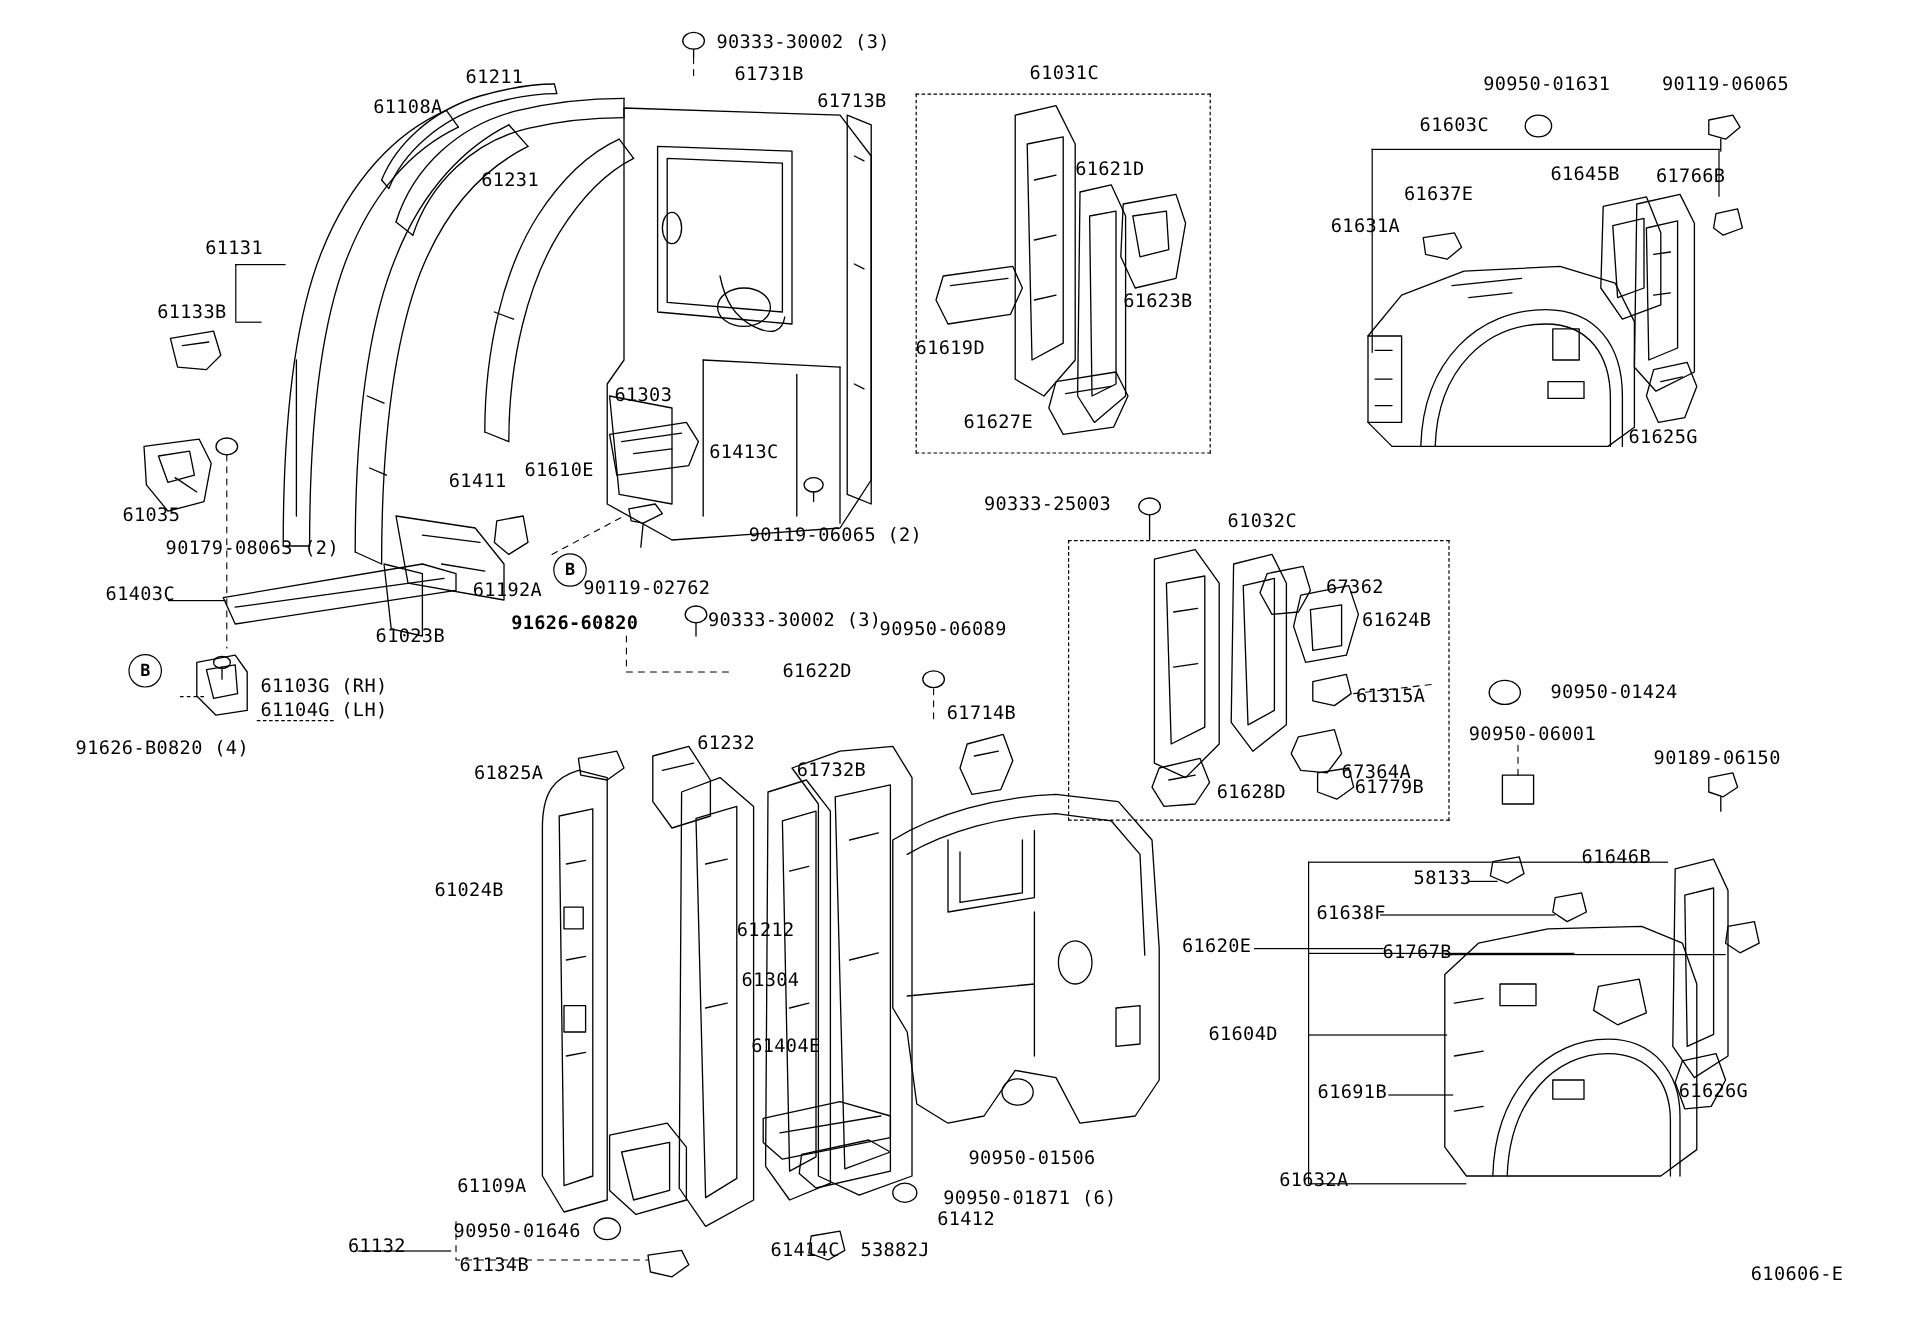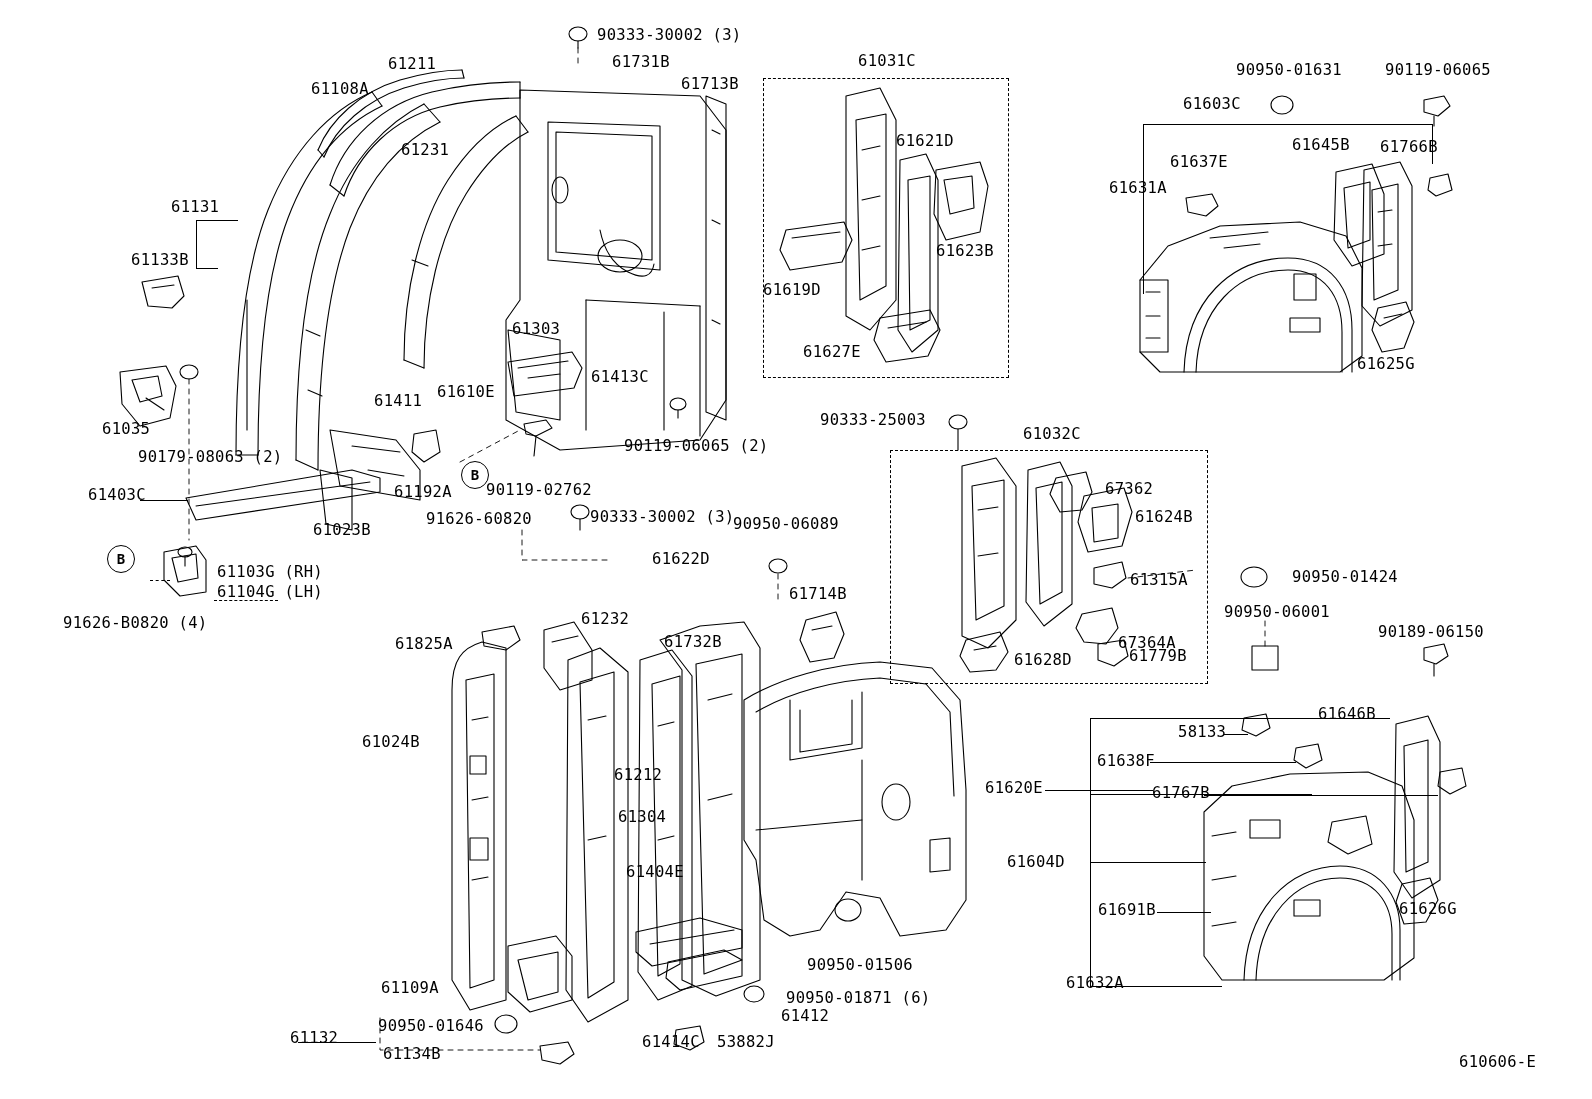--- a/index.html
+++ b/index.html
@@ -346,21 +346,21 @@
   <div class="lbl" style="left:820px;top:411px;">90333-25003</div>
   <div class="lbl" style="left:1023px;top:425px;">61032C</div>
   <div class="lbl" style="left:102px;top:420px;">61035</div>
   <div class="lbl" style="left:624px;top:437px;">90119-06065 (2)</div>
   <div class="lbl" style="left:138px;top:448px;">90179-08063 (2)</div>
   <div class="lbl" style="left:88px;top:486px;">61403C</div>
   <div class="lbl" style="left:394px;top:483px;">61192A</div>
   <div class="lbl" style="left:486px;top:481px;">90119-02762</div>
   <div class="lbl" style="left:1105px;top:480px;">67362</div>
   <div class="lbl" style="left:1135px;top:508px;">61624B</div>
-  <div class="lbl" style="left:426px;top:510px;">91626-60820</div>
+  <div class="lbl" style="left:426px;top:510px;font-weight:bold;">91626-60820</div>
   <div class="lbl" style="left:313px;top:521px;">61023B</div>
   <div class="lbl" style="left:590px;top:508px;">90333-30002 (3)</div>
   <div class="lbl" style="left:733px;top:515px;">90950-06089</div>
   <div class="lbl" style="left:652px;top:550px;">61622D</div>
   <div class="lbl" style="left:664px;top:601px;margin-top:32px;">61732B</div>
   <div class="lbl" style="left:789px;top:585px;">61714B</div>
   <div class="lbl" style="left:1130px;top:571px;">61315A</div>
   <div class="lbl" style="left:1292px;top:568px;">90950-01424</div>
   <div class="lbl" style="left:581px;top:610px;">61232</div>
   <div class="lbl" style="left:1224px;top:603px;">90950-06001</div>

